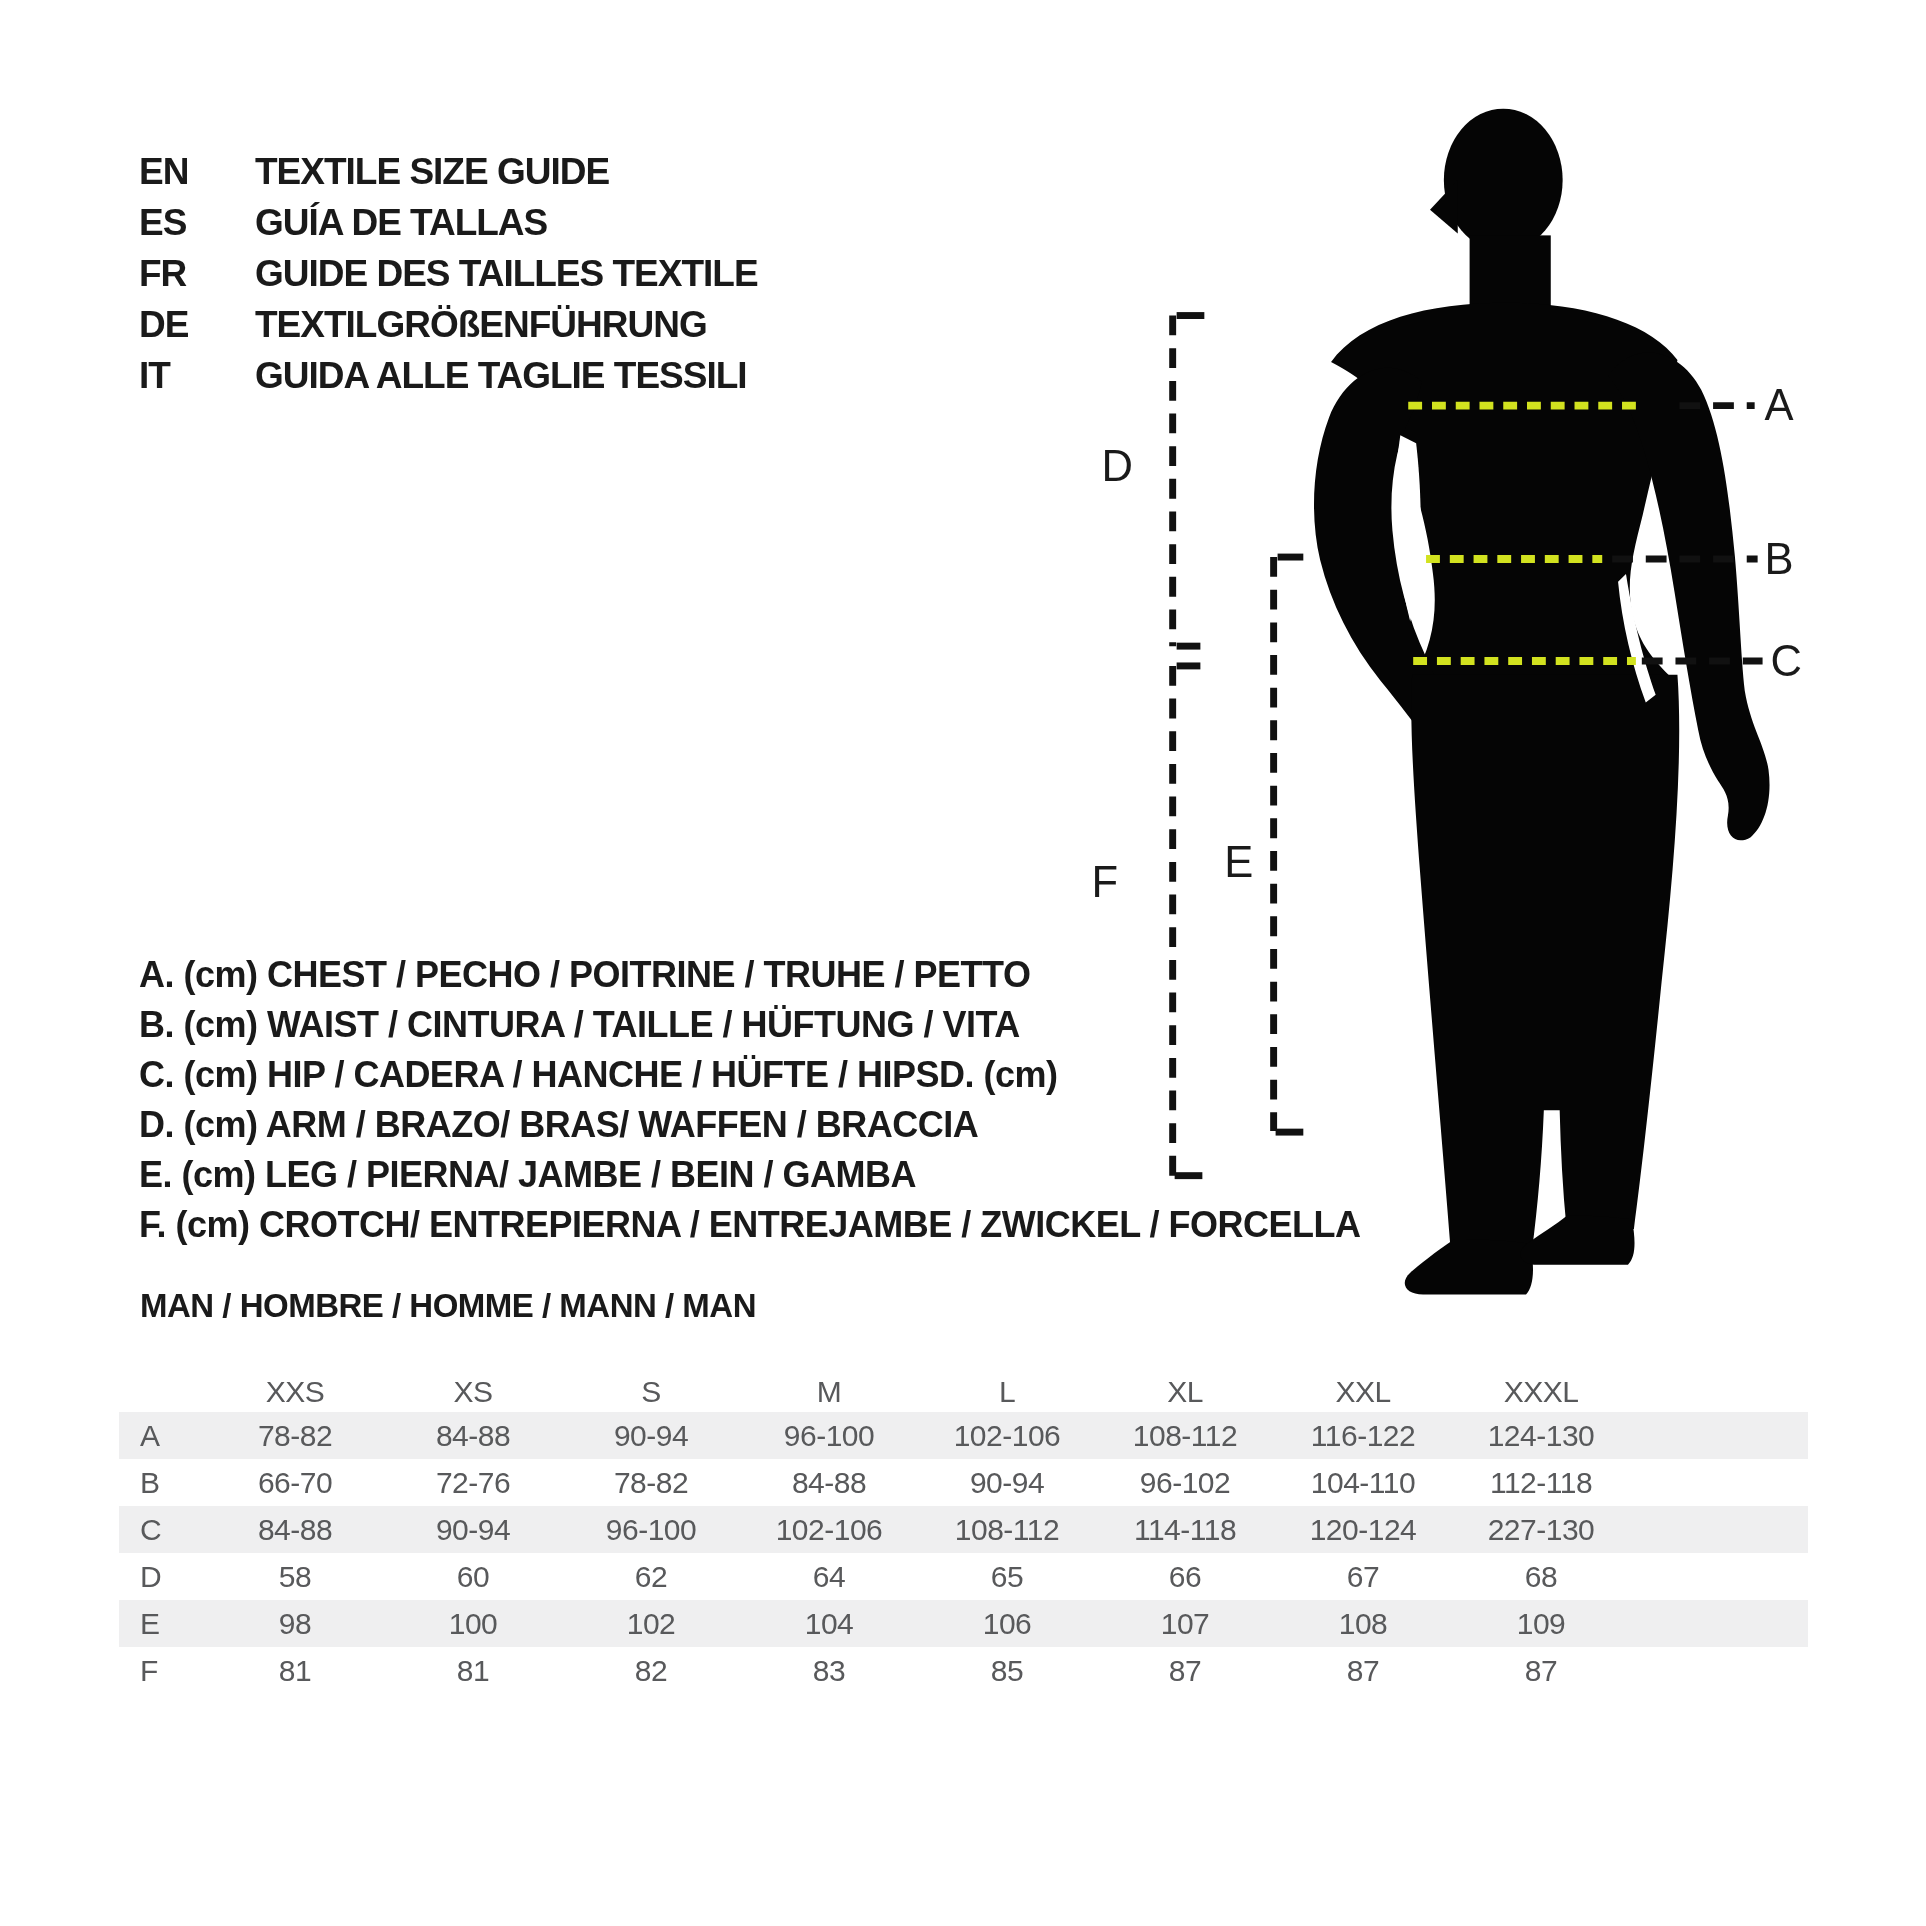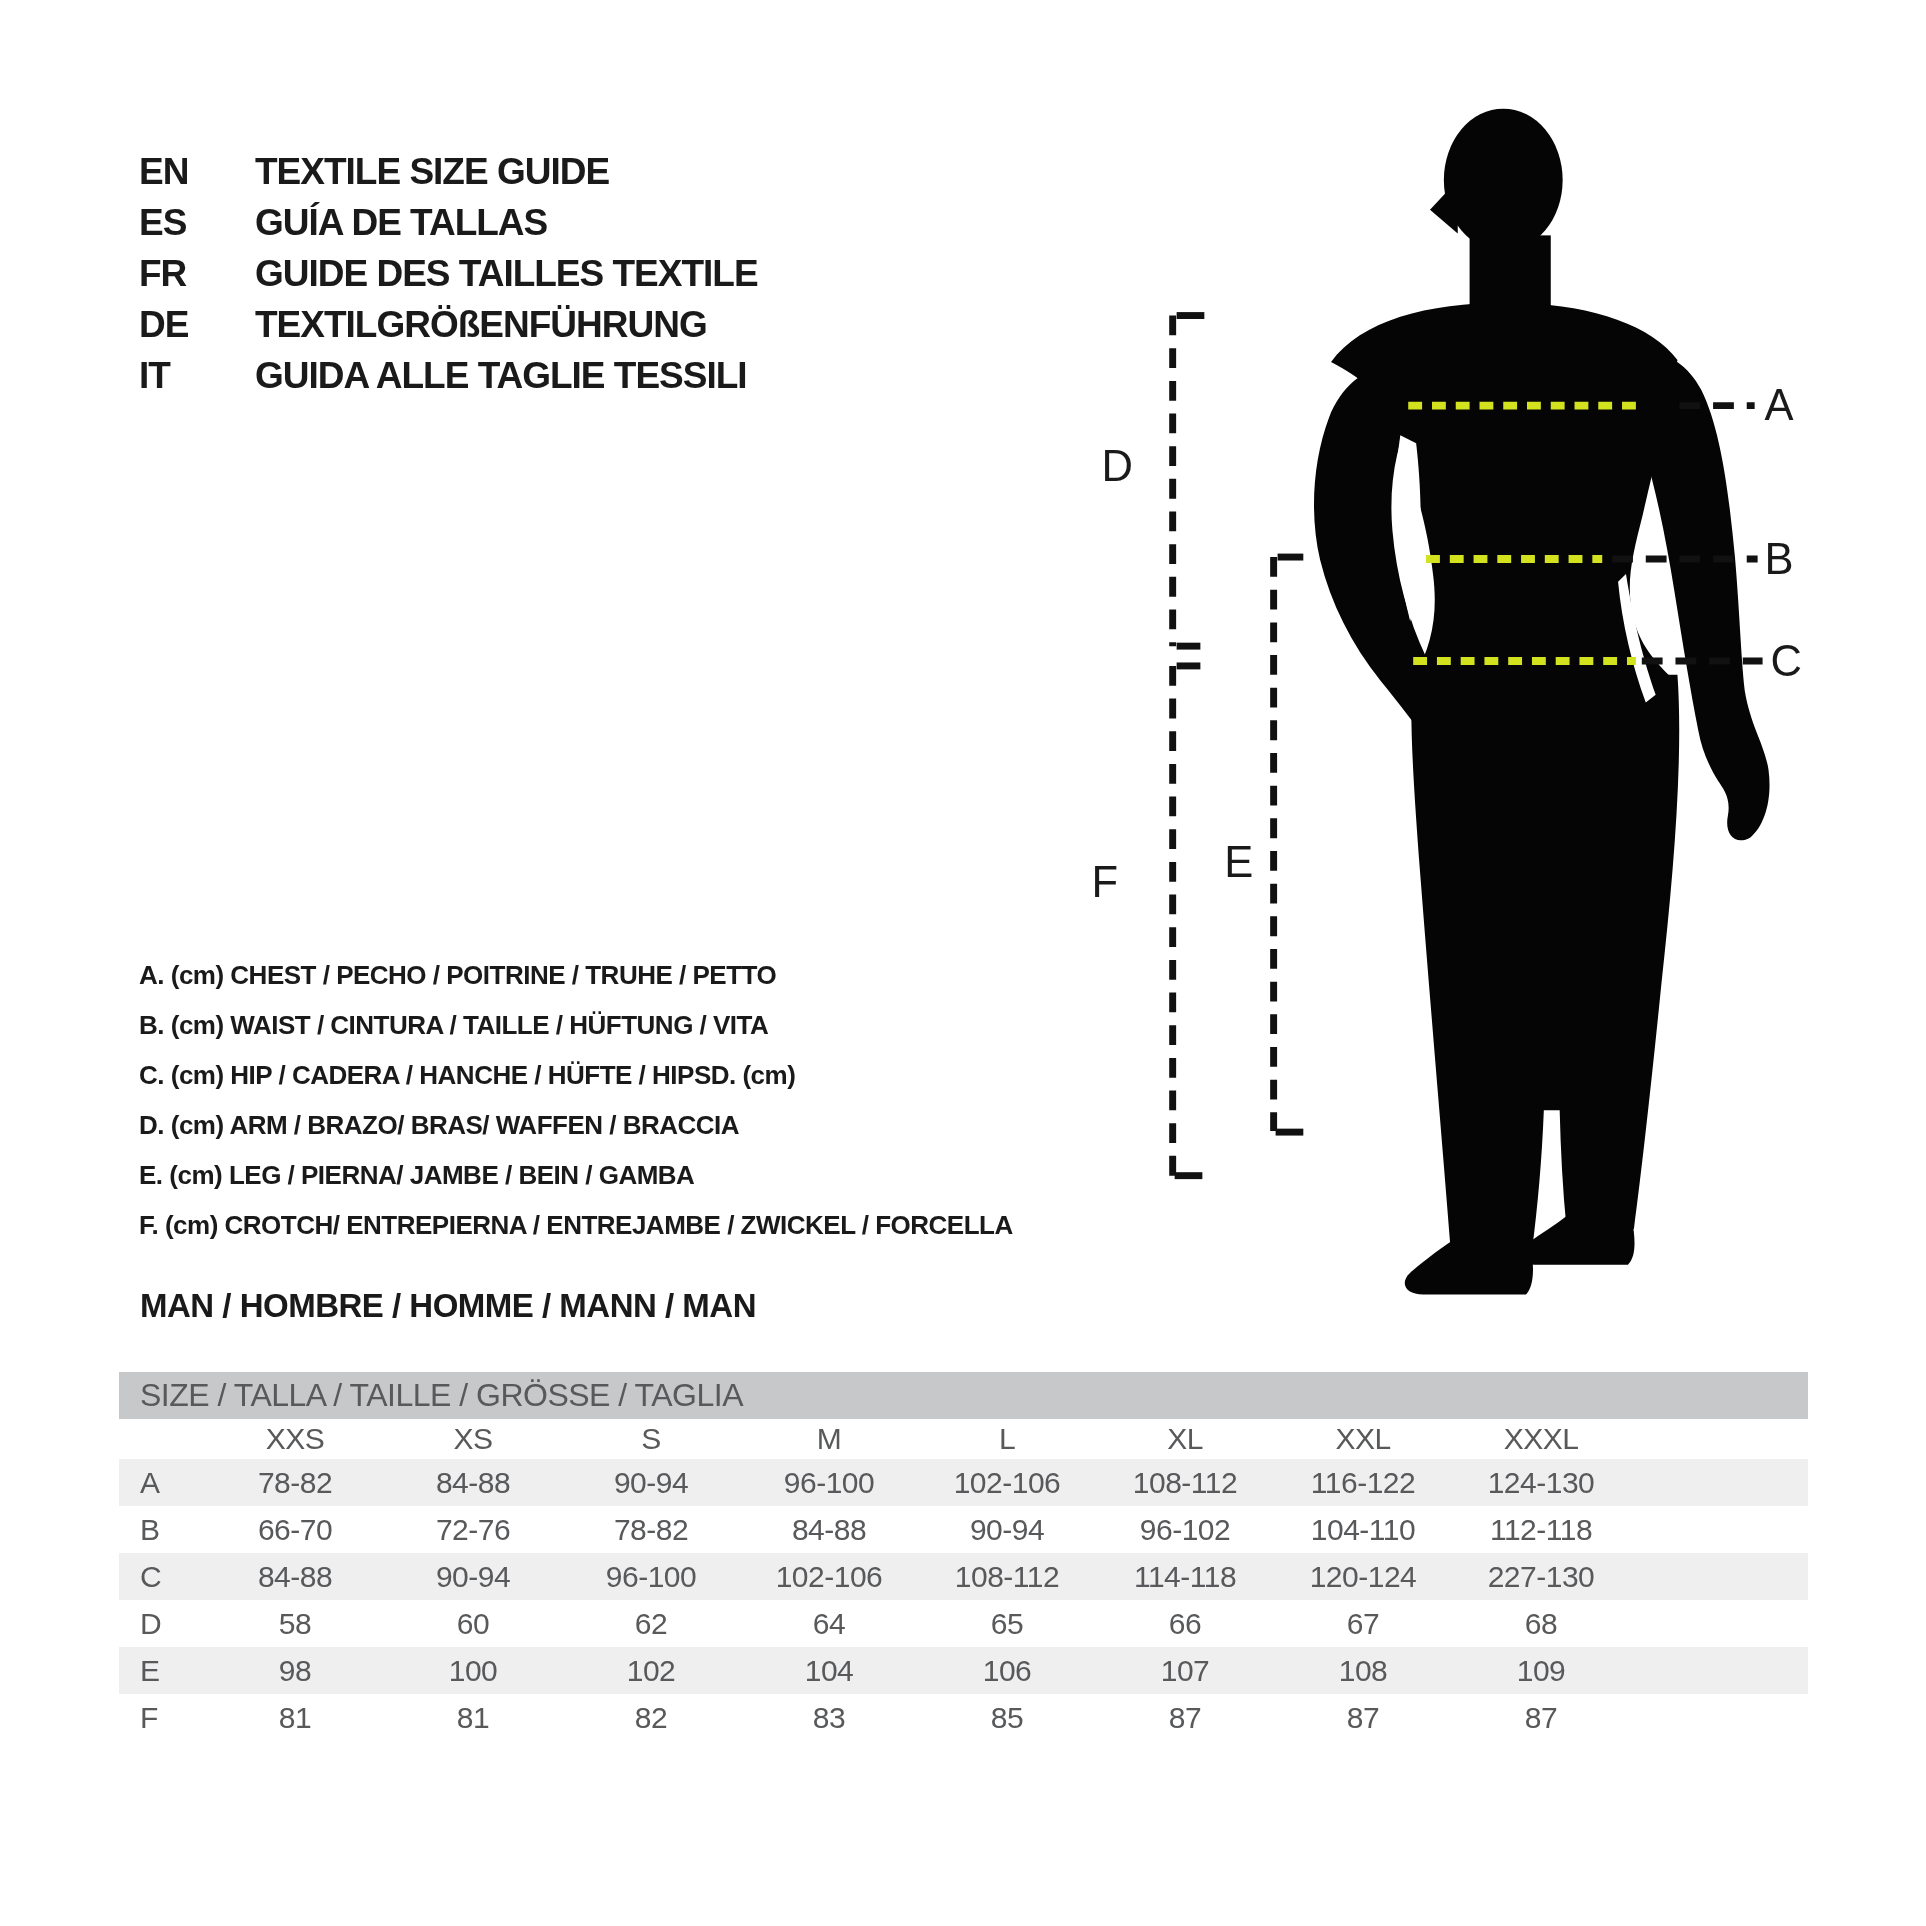--- a/index.html
+++ b/index.html
@@ -7,21 +7,21 @@
     position:relative;width:1927px;height:1927px;background:#fff;overflow:hidden;
     font-family:"Liberation Sans","DejaVu Sans",sans-serif;color:#1a1a1a;
   }
   
   .lang-block{position:absolute;left:139px;top:142px;}
   .lang-row{display:flex;height:51px;align-items:flex-end;}
   .lang-code{width:116px;font-size:37px;font-weight:700;letter-spacing:-1px;}
   .lang-label{font-size:37px;font-weight:700;letter-spacing:-1px;white-space:nowrap;}
   
   .legend-block{position:absolute;left:139px;top:950px;}
-  .legend-line{height:50px;display:flex;align-items:center;font-size:26px;font-weight:700;letter-spacing:-0.5px;white-space:nowrap;text-align:right;}
+  .legend-line{height:50px;display:flex;align-items:center;font-size:36px;font-weight:700;letter-spacing:-0.5px;white-space:nowrap;text-align:right;}
   
   .gender-line{position:absolute;left:140px;top:1287px;font-size:33px;font-weight:700;letter-spacing:-0.5px;text-align:center;}
   
   .size-table{position:absolute;left:119px;top:1372px;width:1689px;font-weight:400;}
   .thead{height:47px;background:#c7c8ca;display:flex;align-items:center;padding-left:21px;box-sizing:border-box;
          font-size:32px;color:#58595b;letter-spacing:-0.5px;}
   .trow{display:grid;grid-template-columns:87px repeat(8,178px) 1fr;align-items:center;height:47px;}
   .sizes-row{height:40px;}
   .cell{font-size:30px;color:#58595b;text-align:center;letter-spacing:-0.5px;}
   .label-cell{text-align:left;padding-left:21px;}
@@ -122,23 +122,20 @@
         <text class="marker-label" x="1782" y="580">B</text>
         <text class="marker-label" x="1788" y="683">C</text>
         <text class="marker-label" x="1112" y="486">D</text>
         <text class="marker-label" x="1236" y="886">E</text>
         <text class="marker-label" x="1102" y="906">F</text>
       </g>
     </svg>
   </div>
 
   <div class="size-table">
-    <div class="thead">
-      <span>SIZE / TALLA / TAILLE / GRÖSSE / TAGLIA</span>
-    </div>
     <div class="trow sizes-row">
       <div class="cell label-cell"></div>
     <div class="cell">XXS</div>
         <div class="cell">XS</div>
         <div class="cell">S</div>
         <div class="cell">M</div>
         <div class="cell">L</div>
         <div class="cell">XL</div>
         <div class="cell">XXL</div>
         <div class="cell">XXXL</div>

